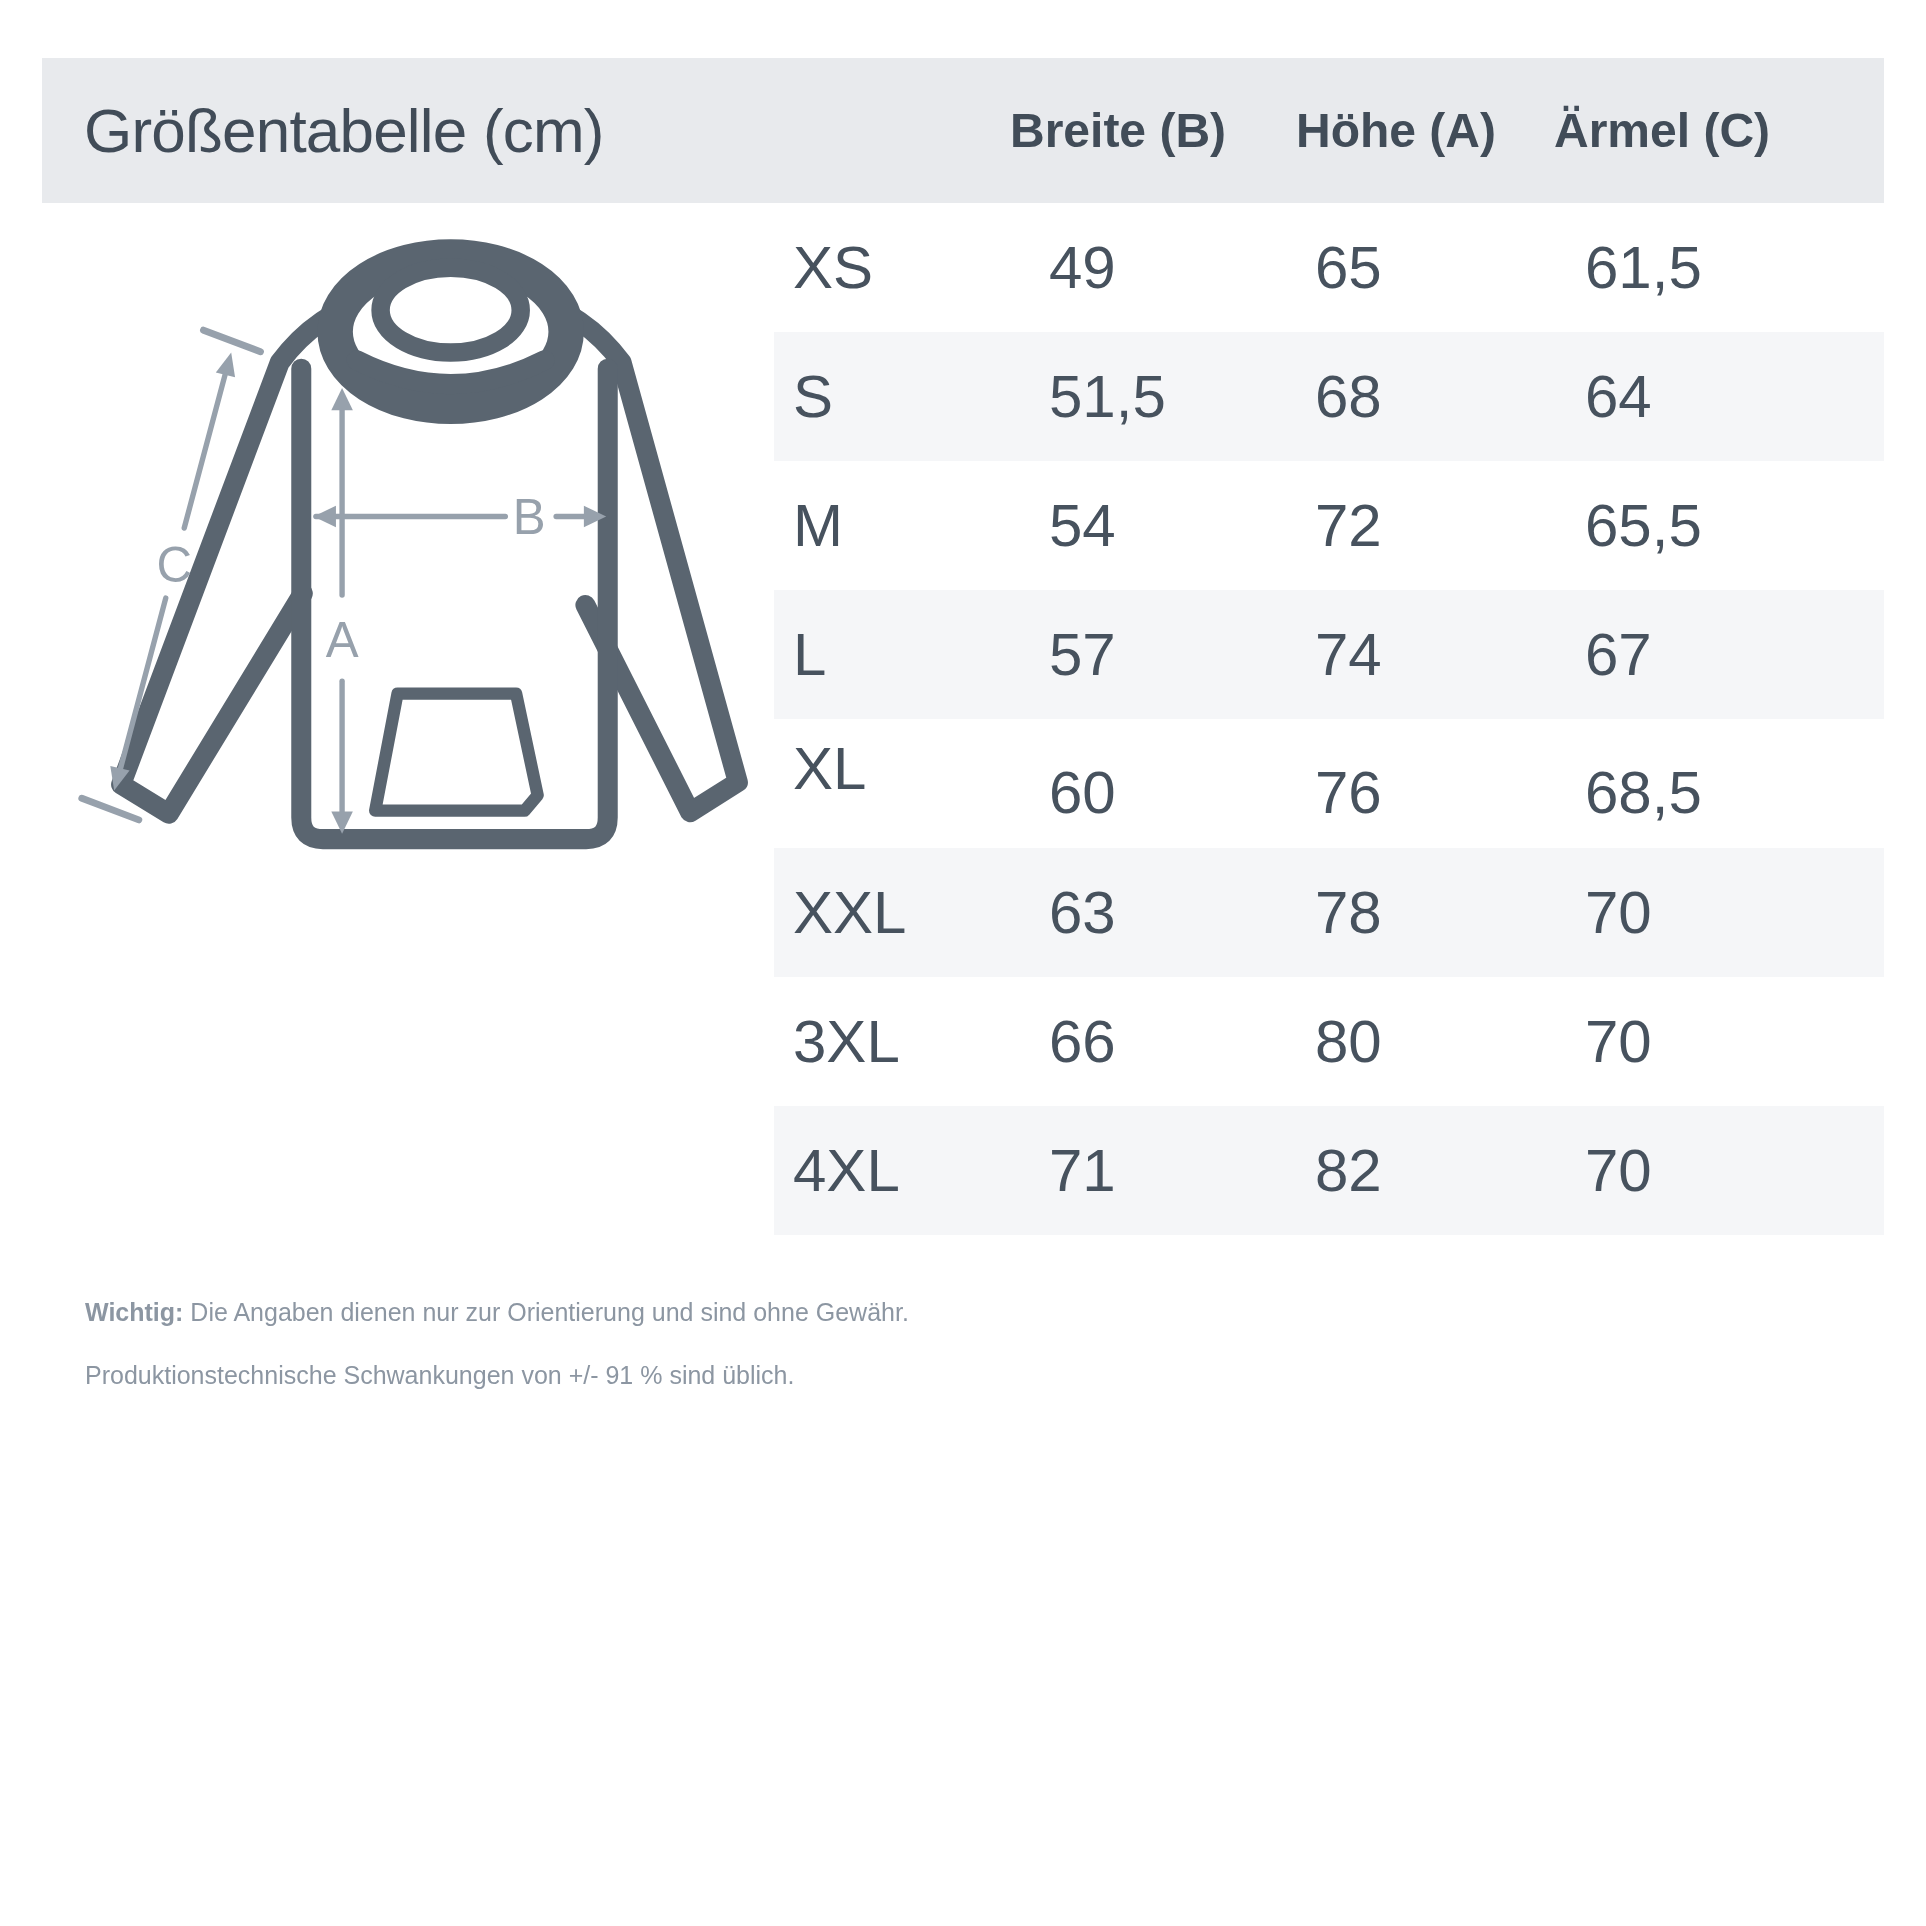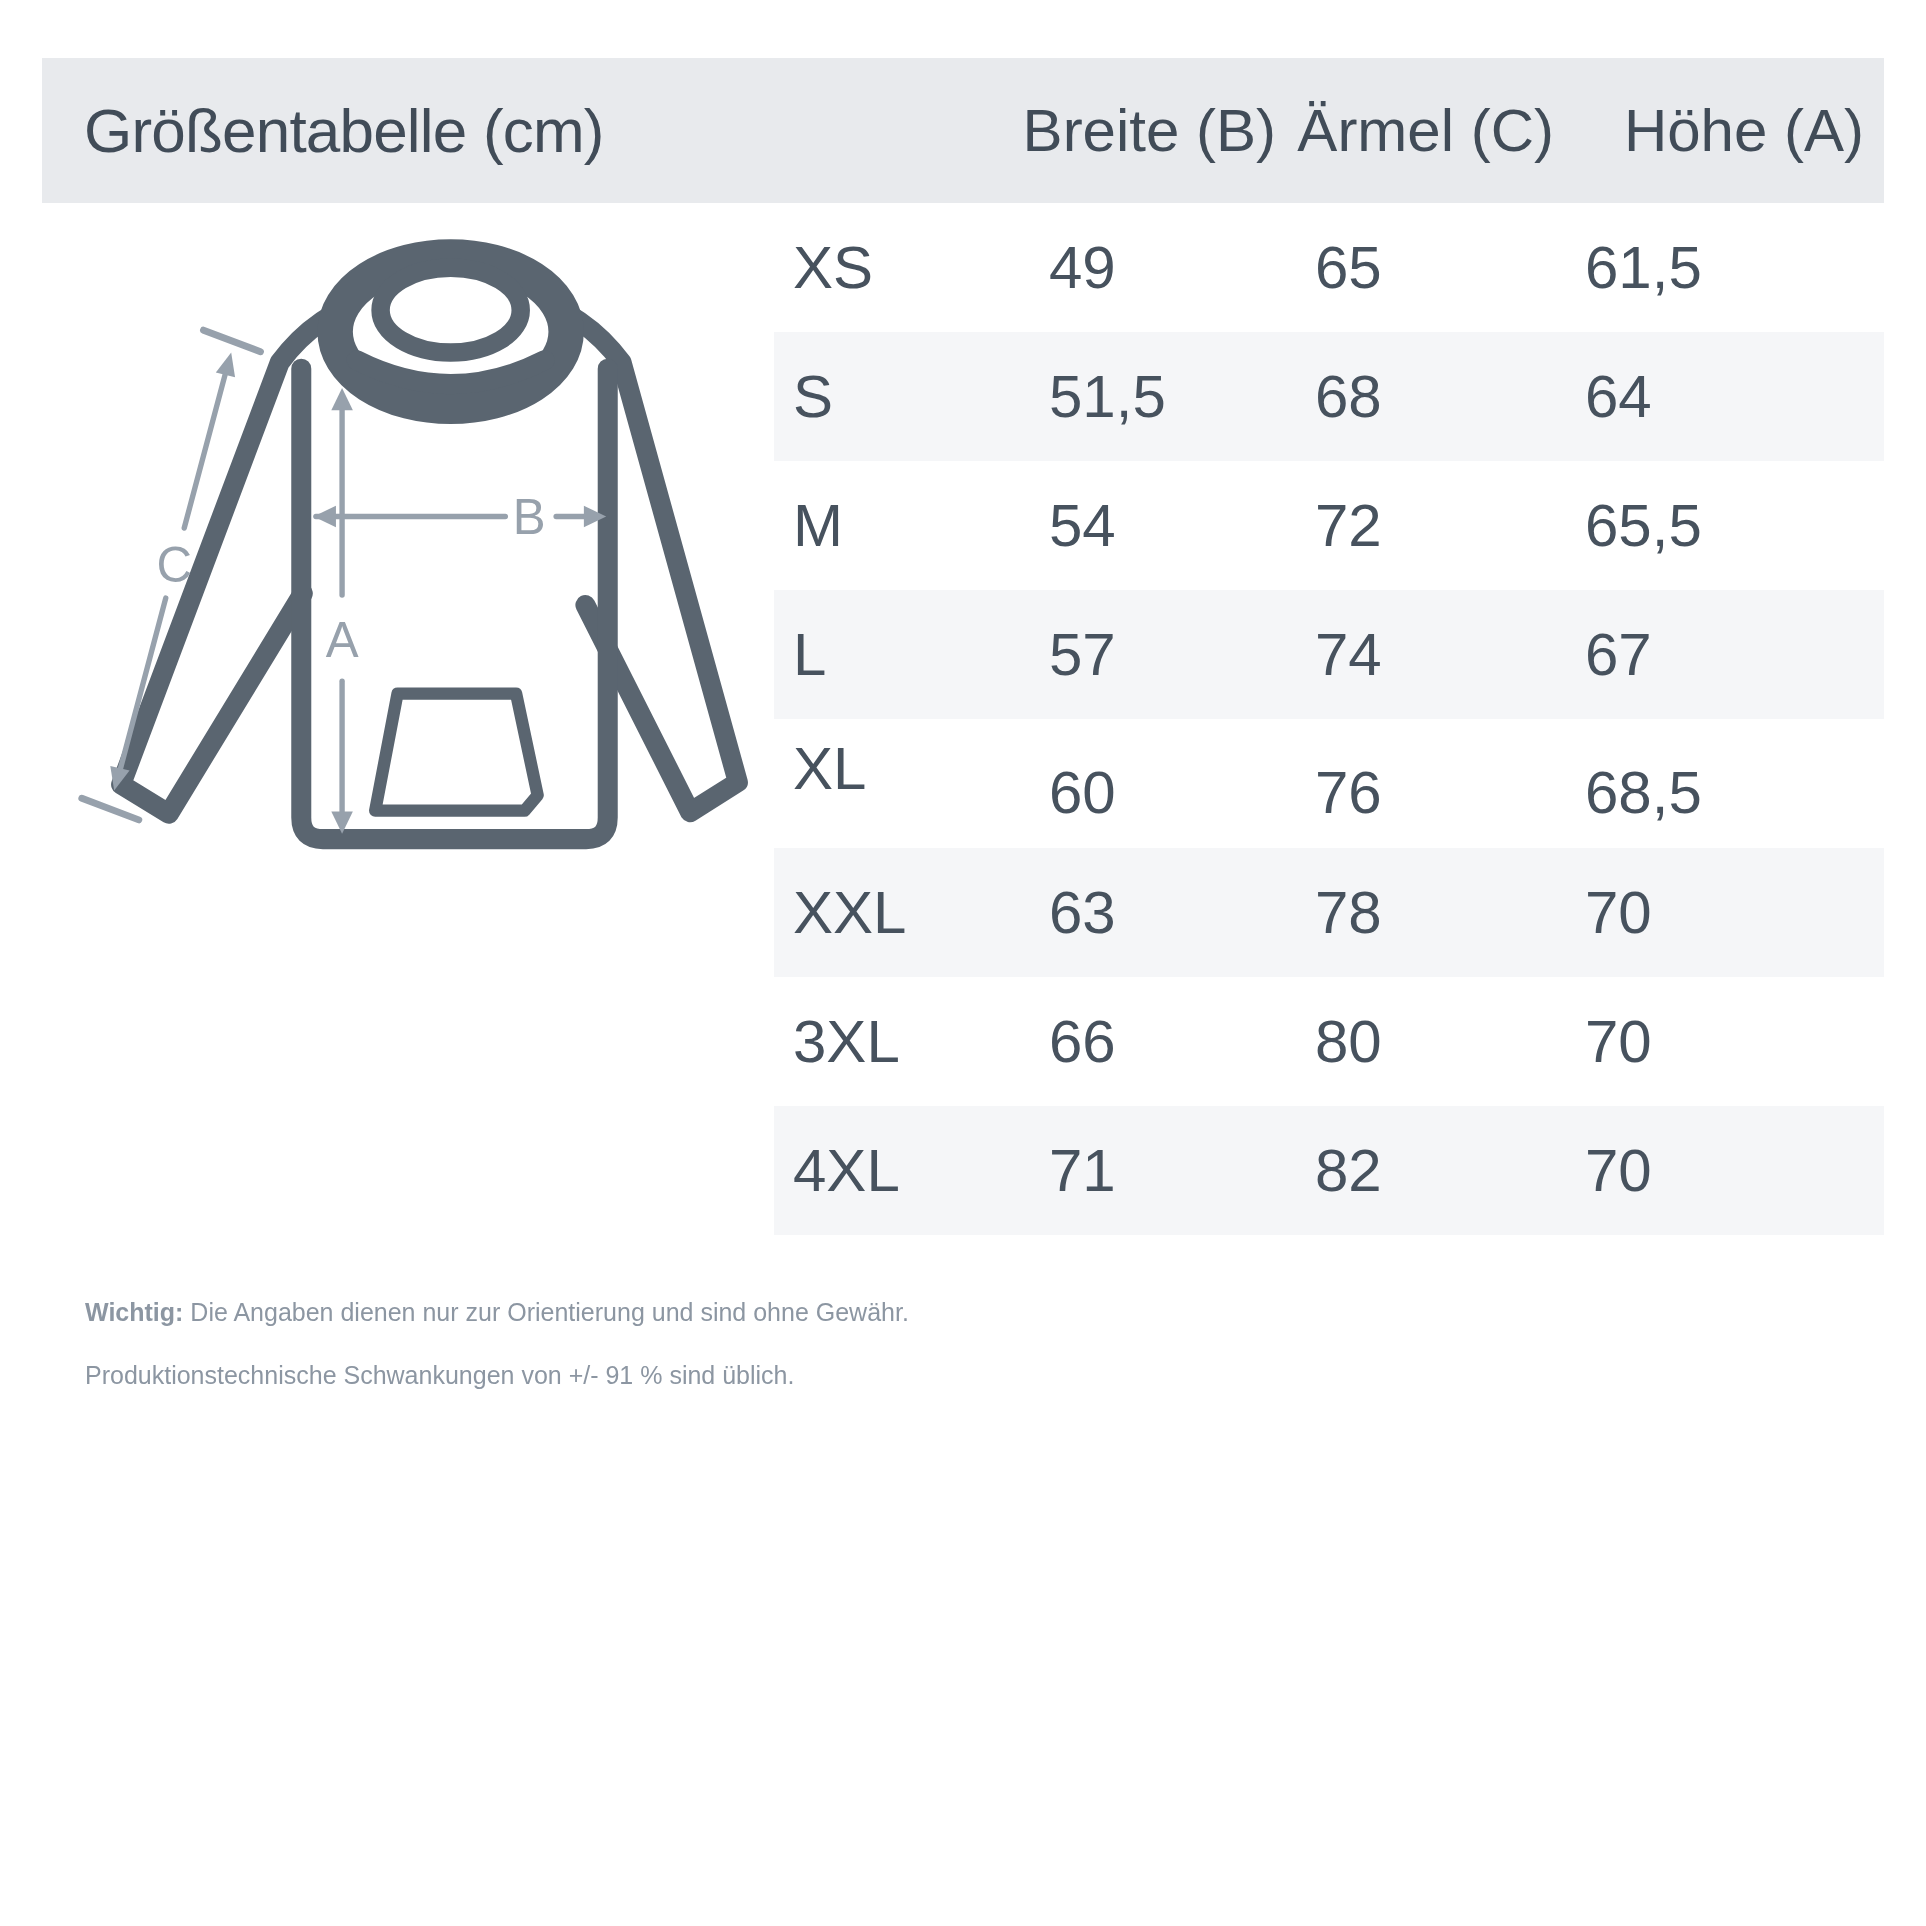--- a/index.html
+++ b/index.html
@@ -29,21 +29,21 @@
     display:flex;align-items:center;
     font-size:62px;font-weight:normal;color:var(--heading-text);
     letter-spacing:-0.8px;white-space:nowrap;
   }
   .header-grid{
     position:absolute;left:732px;top:0;width:1110px;height:145px;
     display:grid;grid-template-columns:275px 266px 270px 298px;
     align-items:center;
   }
   .header-cell{
-    text-align:right;font-size:60px;font-weight:normal;color:var(--heading-text);
+    text-align:left;font-size:48px;font-weight:bold;color:var(--heading-text);
     white-space:nowrap;
   }
   .h-b{transform:translateX(-39px);}
   .h-a{transform:translateX(-19px);}
   .h-c{transform:translateX(-31px);}
 
   
   .size-table{position:absolute;left:774px;top:203px;width:1110px;}
   .size-row{
     height:129px;display:grid;grid-template-columns:275px 266px 270px 298px;
@@ -73,22 +73,22 @@
 </head>
 <body>
 
 <div class="stage">
 
   <div class="header-band">
     <div class="chart-title">Größentabelle (cm)</div>
     <div class="header-grid">
       <div class="header-cell"></div>
       <div class="header-cell h-b">Breite (B)</div>
+      <div class="header-cell h-a">Höhe (A)</div>
       <div class="header-cell h-c">Ärmel (C)</div>
-      <div class="header-cell h-a">Höhe (A)</div>
     </div>
   </div>
 
   <svg class="diagram" width="740" height="693" viewBox="0 0 960 900">
     <g fill="none" stroke-linecap="round" stroke-linejoin="round" style="stroke:var(--outline)">
       <path stroke-width="26" d="M430 162 C372 180 332 210 303 250 L97 798 L159 836 L333 550"></path>
       <path stroke-width="26" d="M620 162 C678 180 718 210 747 250 L898 795 L836 834 L700 565"></path>
       <path stroke-width="26" d="M331 258 L331 841 Q331 869 359 869 L701 869 Q729 869 729 841 L729 258"></path>
       <path stroke-width="16" d="M456 680 L610 680 L638 812 L621 832 L427 832 Z"></path>
       <ellipse cx="525" cy="210" rx="150" ry="97" fill="#ffffff" stroke-width="46"></ellipse>

